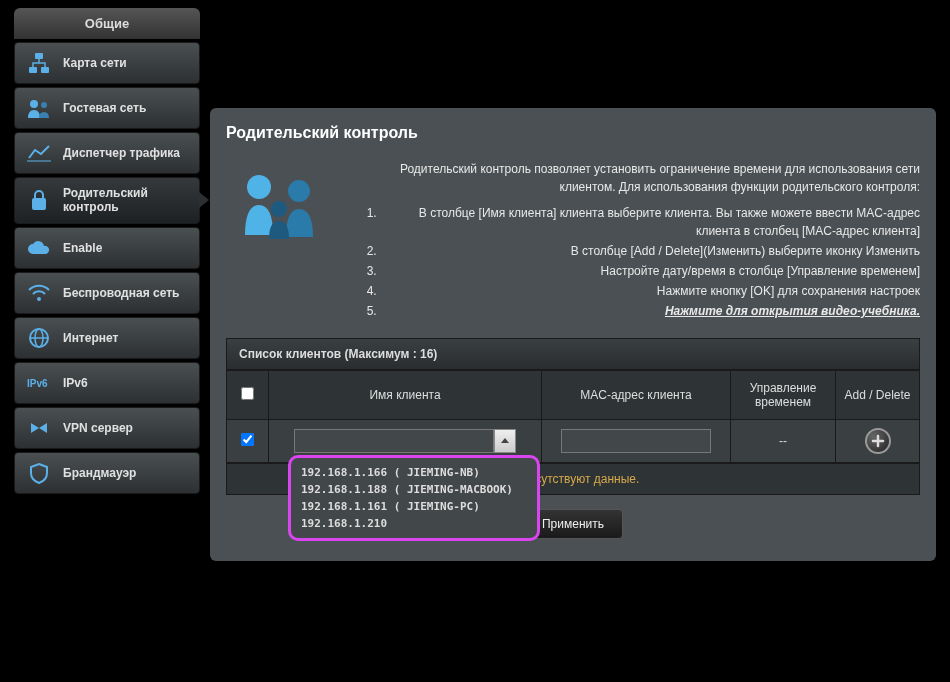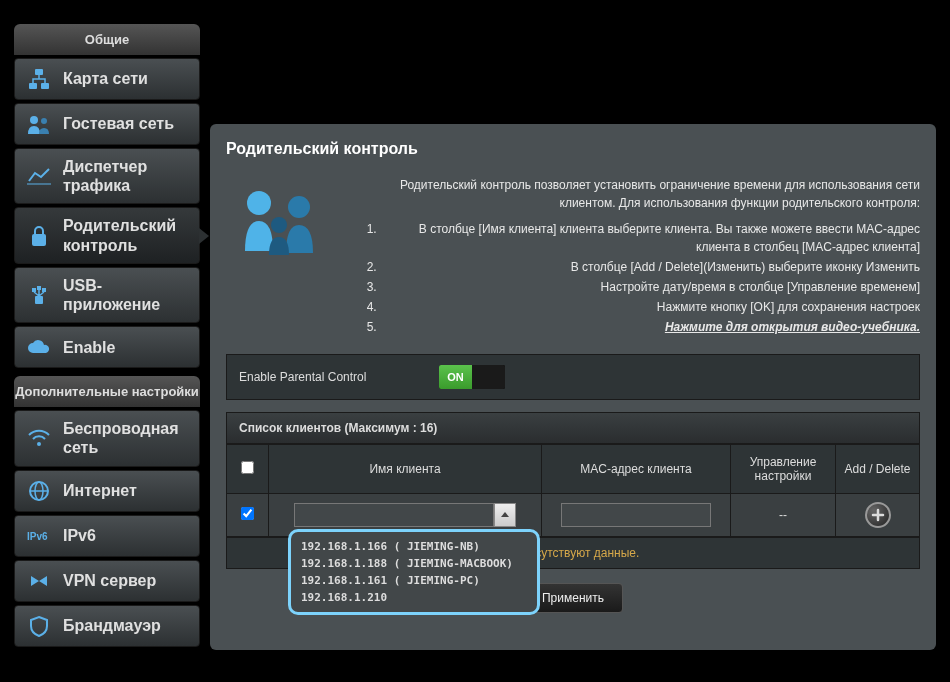--- a/index.html
+++ b/index.html
@@ -8,21 +8,21 @@
   font-family: Arial, sans-serif;
   font-size: 12px;
   color: #fff;
   width: 950px;
   height: 682px;
   overflow: hidden;
   position: relative;
 }
 .container {
   display: flex;
-  padding: 24px 14px;
+  padding: 8px 14px;
   gap: 10px;
 }
 
 .sidebar {
   width: 186px;
   flex-shrink: 0;
 }
 .menu-header {
   background: linear-gradient(#555, #333);
   border-radius: 6px 6px 0 0;
@@ -63,21 +63,21 @@
   height: 24px;
   margin-right: 10px;
   flex-shrink: 0;
   display: flex;
   align-items: center;
   justify-content: center;
 }
 .menu-label {
   font-weight: bold;
   color: #e0e0e0;
-  font-size: 16px;
+  font-size: 12px;
   line-height: 1.2;
 }
 
 .main {
   flex: 1;
   background: #4a5053;
   border-radius: 6px;
   margin-top: 100px;
   padding: 16px;
   color: #ddd;
@@ -209,21 +209,21 @@
   align-items: center;
   justify-content: center;
   vertical-align: top;
   cursor: pointer;
 }
 .dropdown-list {
   position: absolute;
   top: 26px;
   left: -6px;
   background: #424749;
-  border: 3px solid #7dd3fc;
+  border: 3px solid #d946ef;
   border-radius: 10px;
   padding: 6px 10px;
   width: 252px;
   text-align: left;
   z-index: 10;
 }
 .dropdown-list div {
   font-family: monospace;
   font-weight: bold;
   font-size: 11px;
@@ -314,43 +314,30 @@
     <div class="menu-item active">
       <span class="menu-icon">
           <svg width="20" height="22" viewBox="0 0 20 22">
             <rect x="3" y="9" width="14" height="12" rx="2" fill="#5bb0e8"></rect>
             <path d="M6 9 V6 a4 4 0 0 1 8 0 V9" stroke="#5bb0e8" stroke-width="2" fill="none"></path>
           </svg>
         </span>
       <span class="menu-label">Родительский контроль</span>
     </div>
 
-    <div class="menu-item">
-      <span class="menu-icon">
-          <svg width="22" height="22" viewBox="0 0 22 22">
-            <rect x="9" y="2" width="4" height="4" fill="#5bb0e8"></rect>
-            <rect x="4" y="4" width="4" height="4" fill="#5bb0e8"></rect>
-            <rect x="14" y="4" width="4" height="4" fill="#5bb0e8"></rect>
-            <rect x="7" y="12" width="8" height="8" fill="#5bb0e8" rx="1"></rect>
-            <path d="M11 6 V12 M6 8 L11 12 M16 8 L11 12" stroke="#5bb0e8" stroke-width="1.5"></path>
-          </svg>
-        </span>
-      <span class="menu-label">USB-приложение</span>
-    </div>
 
     <div class="menu-item">
       <span class="menu-icon">
           <svg width="26" height="16" viewBox="0 0 26 16">
             <path d="M7 14 a5 5 0 0 1 0-10 a6 6 0 0 1 11 2 a4 4 0 0 1 2 8 Z" fill="#5bb0e8"></path>
           </svg>
         </span>
       <span class="menu-label">Enable</span>
     </div>
 
-    <div class="menu-header" style="margin-top:8px">Дополнительные настройки</div>
 
     <div class="menu-item">
       <span class="menu-icon">
           <svg width="24" height="18" viewBox="0 0 24 18">
             <path d="M2 6 a14 14 0 0 1 20 0" stroke="#5bb0e8" stroke-width="2" fill="none"></path>
             <path d="M6 10 a8 8 0 0 1 12 0" stroke="#5bb0e8" stroke-width="2" fill="none"></path>
             <circle cx="12" cy="15" r="2" fill="#5bb0e8"></circle>
           </svg>
         </span>
       <span class="menu-label">Беспроводная сеть</span>
@@ -415,37 +402,30 @@
         <ol>
           <li>В столбце [Имя клиента] клиента выберите клиента. Вы также можете ввести MAC-адрес клиента в столбец [MAC-адрес клиента]</li>
           <li>В столбце [Add / Delete](Изменить) выберите иконку Изменить</li>
           <li>Настройте дату/время в столбце [Управление временем]</li>
           <li>Нажмите кнопку [OK] для сохранения настроек</li>
           <li><span class="video-link">Нажмите для открытия видео-учебника.</span></li>
         </ol>
       </div>
     </div>
 
-    <div class="setting-row">
-      <div class="setting-label">Enable Parental Control</div>
-      <div class="toggle">
-        <div class="toggle-on">ON</div>
-        <div class="toggle-off"></div>
-      </div>
-    </div>
 
     <div class="section-header">Список клиентов (Максимум : 16)</div>
 
     <table class="client-table">
       <tbody>
           <tr>
         <th class="col-check"><input type="checkbox" style=""></th>
         <th class="col-name">Имя клиента</th>
         <th class="col-mac">MAC-адрес клиента</th>
-        <th class="col-time">Управление настройки</th>
+        <th class="col-time">Управление временем</th>
         <th class="col-add">Add / Delete</th>
       </tr>
       <tr>
         <td><input type="checkbox" checked="" style=""></td>
         <td>
           <div class="name-input-wrap">
             <input class="name-input" type="text" style=""><span class="dropdown-btn">
                   <svg width="" height="8" viewBox="0 0 10 8">
                     <polygon points="1,6 9,6 5,1" fill="#444"></polygon>
                   </svg>

